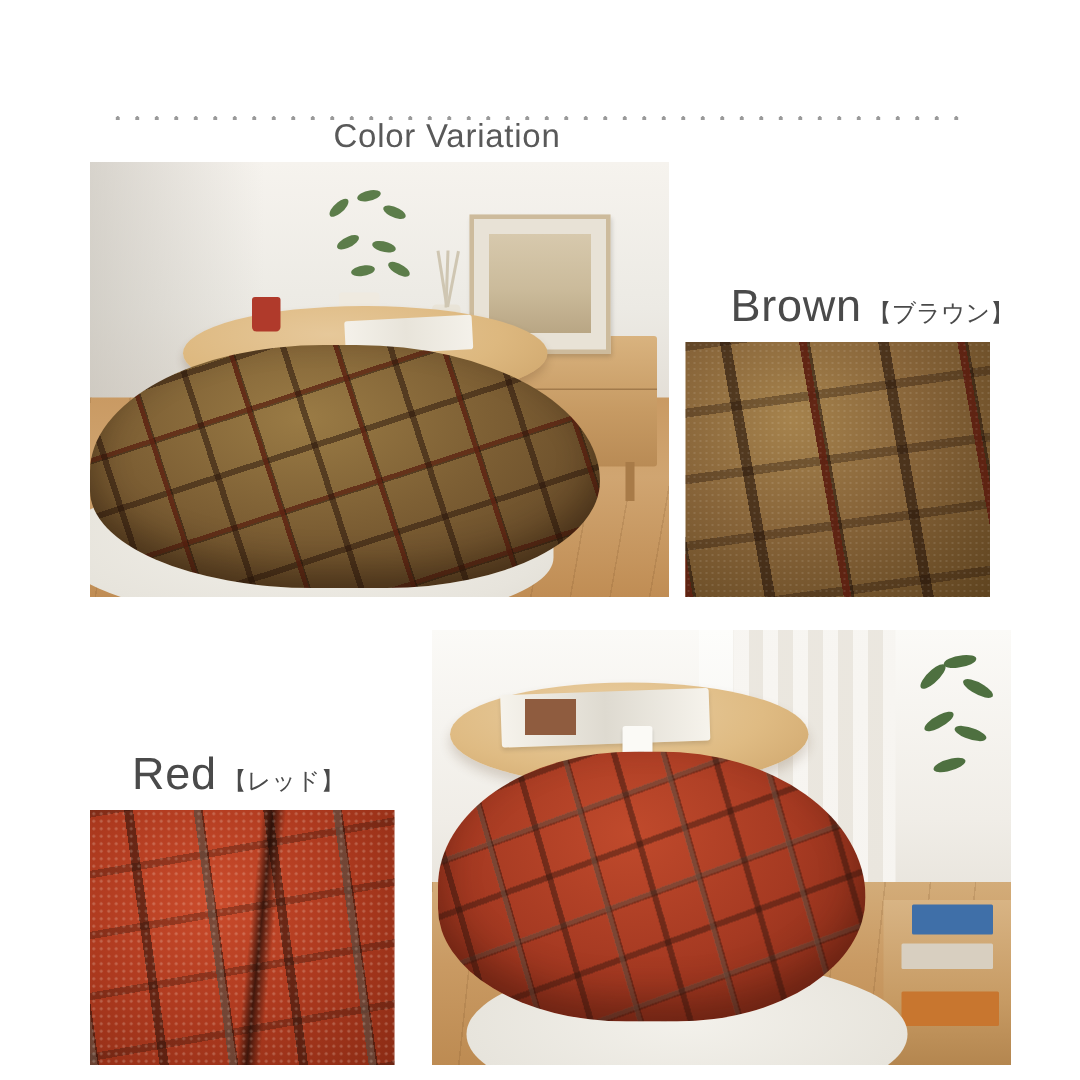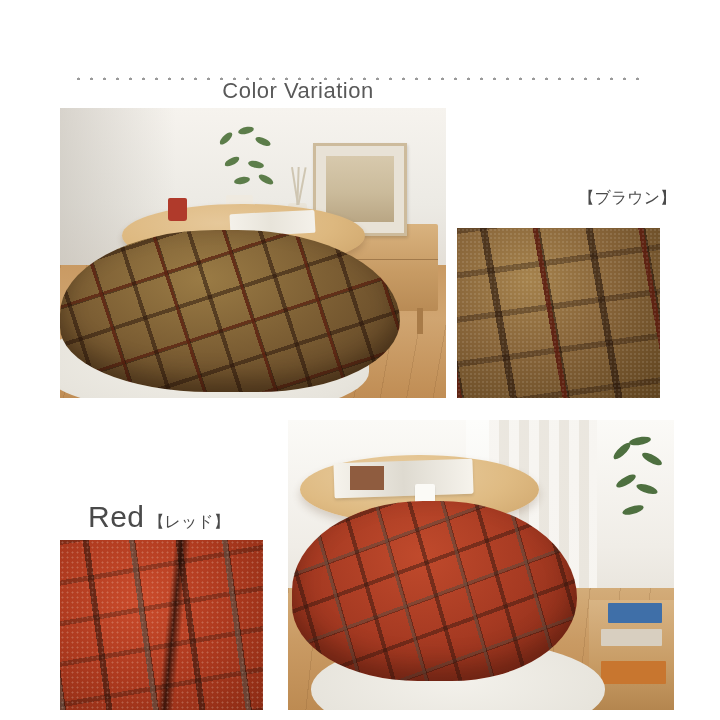--- a/index.html
+++ b/index.html
@@ -402,20 +402,21 @@
   <div class="br-tabletop"></div>
   <div class="br-book"></div>
   <div class="br-cup"></div>
   <div class="br-rug"></div>
   <div class="br-quilt"></div>
 </div>
 
 <div class="photo brown-swatch"></div>
 
 <div class="label label-brown">
+  <span class="label-en">Brown</span>
   <span class="label-jp">【ブラウン】</span>
 </div>
 
 <div class="photo red-room">
   <div class="rr-wall"></div>
   <div class="rr-window"></div>
   <div class="rr-curtain"></div>
   <div class="rr-floor"></div>
   <div class="rr-floor-lines"></div>
 

